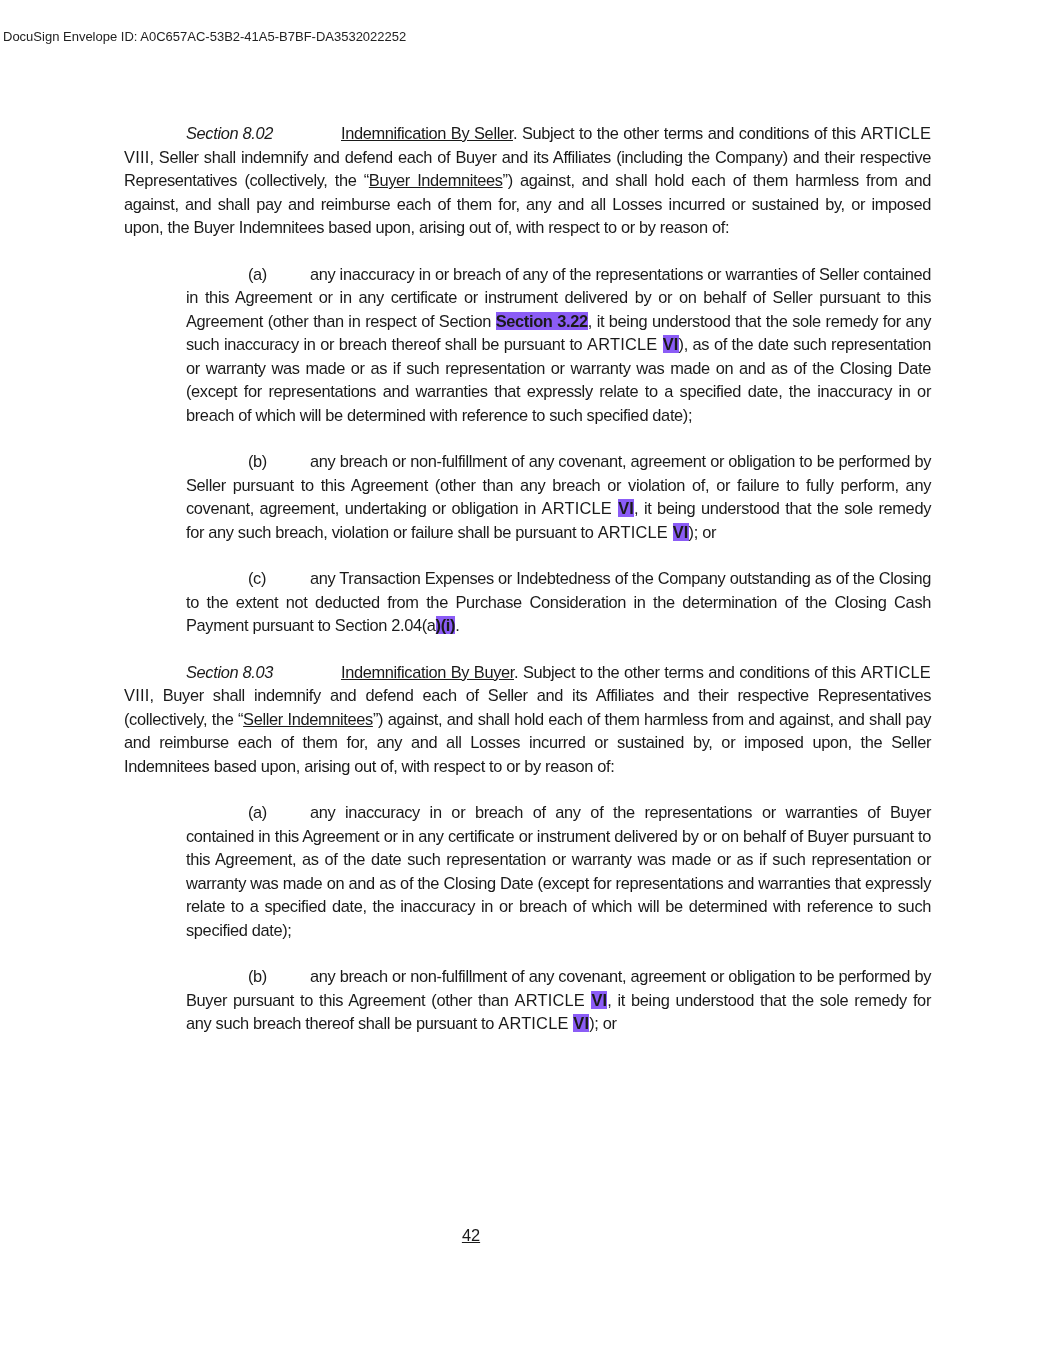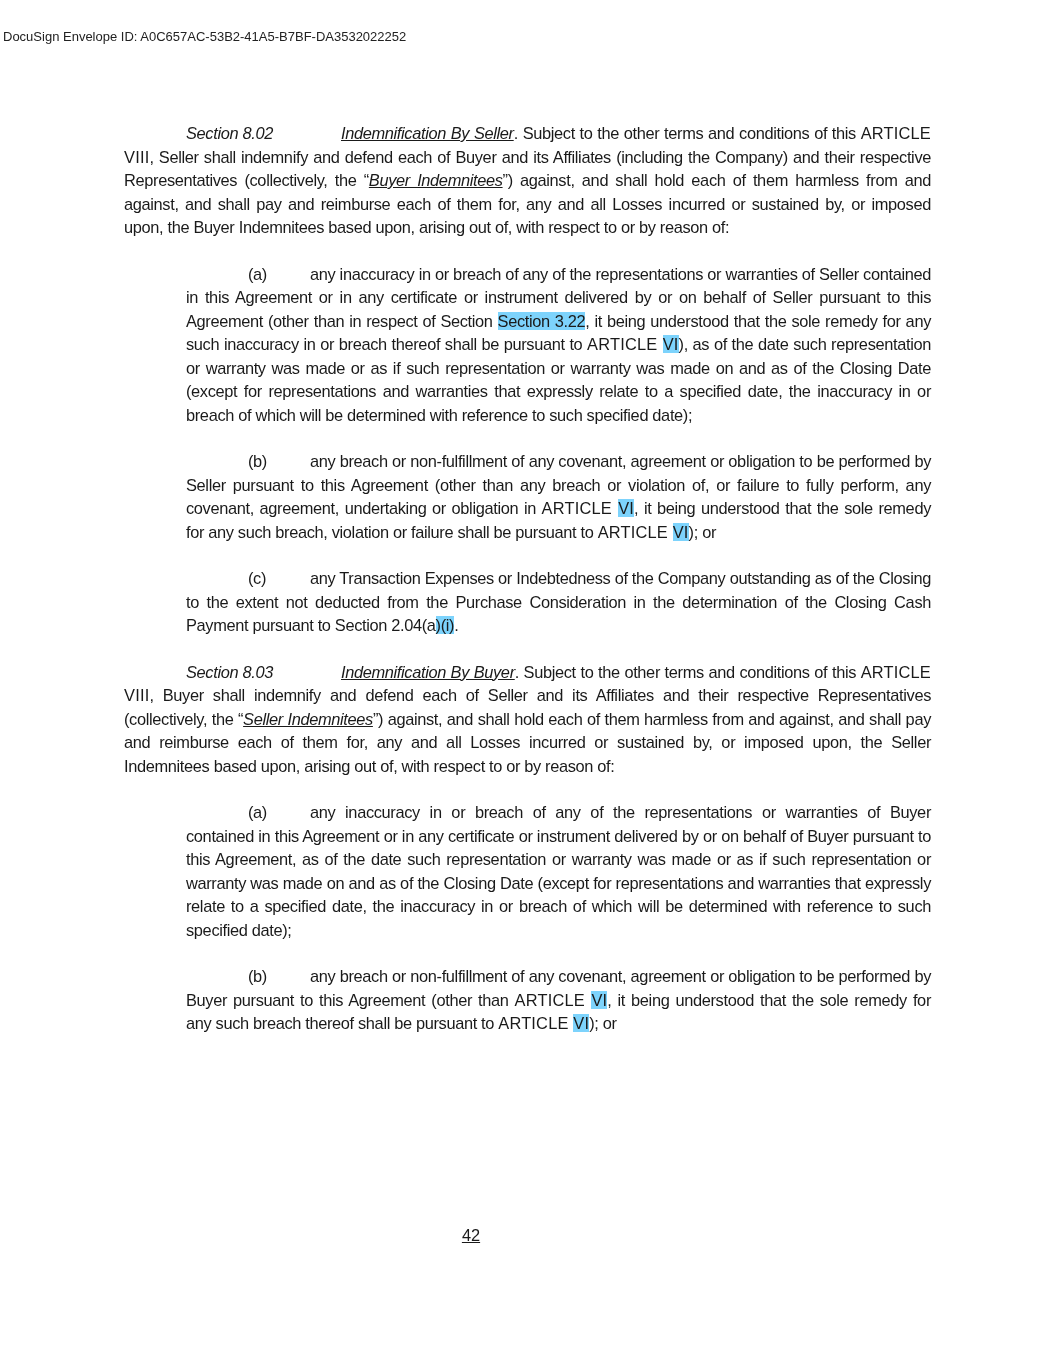--- a/index.html
+++ b/index.html
@@ -14,24 +14,24 @@
   .page {
     position: absolute; left: 124px; top: 122px; width: 807px;
     font-family: "Liberation Sans", sans-serif;
     font-size: 16.4px; line-height: 23.5px; letter-spacing: -0.35px;
     text-align: justify; color: #1a1a1a;
   }
   .para { margin: 0; }
   .section { margin-bottom: 23px; }
   .section .first-line { text-indent: 62px; }
   .sec-num { display: inline-block; width: 155px; text-indent: 0; font-style: italic; }
-  .u { text-decoration: underline; font-style: italic; }
+  .u { text-decoration: underline; }
   .item { margin-left: 62px; margin-top: 23px; margin-bottom: 0; text-indent: 62px; }
   .item .label { display: inline-block; width: 62px; text-indent: 0; }
-  .hl { background: #7dd3fc; }
+  .hl { background: #8b5cf6; font-weight: bold; }
   .article { letter-spacing: 0.2px; }
   .page-num {
     position: absolute; left: 0; width: 942px; top: 1226px; text-align: center;
     font-family: "Liberation Sans", sans-serif; font-size: 16.4px; color: #1a1a1a; text-decoration: underline;
   }
 </style>
 </head>
 <body>
 
 <div class="envelope">DocuSign Envelope ID: A0C657AC-53B2-41A5-B7BF-DA3532022252</div>

